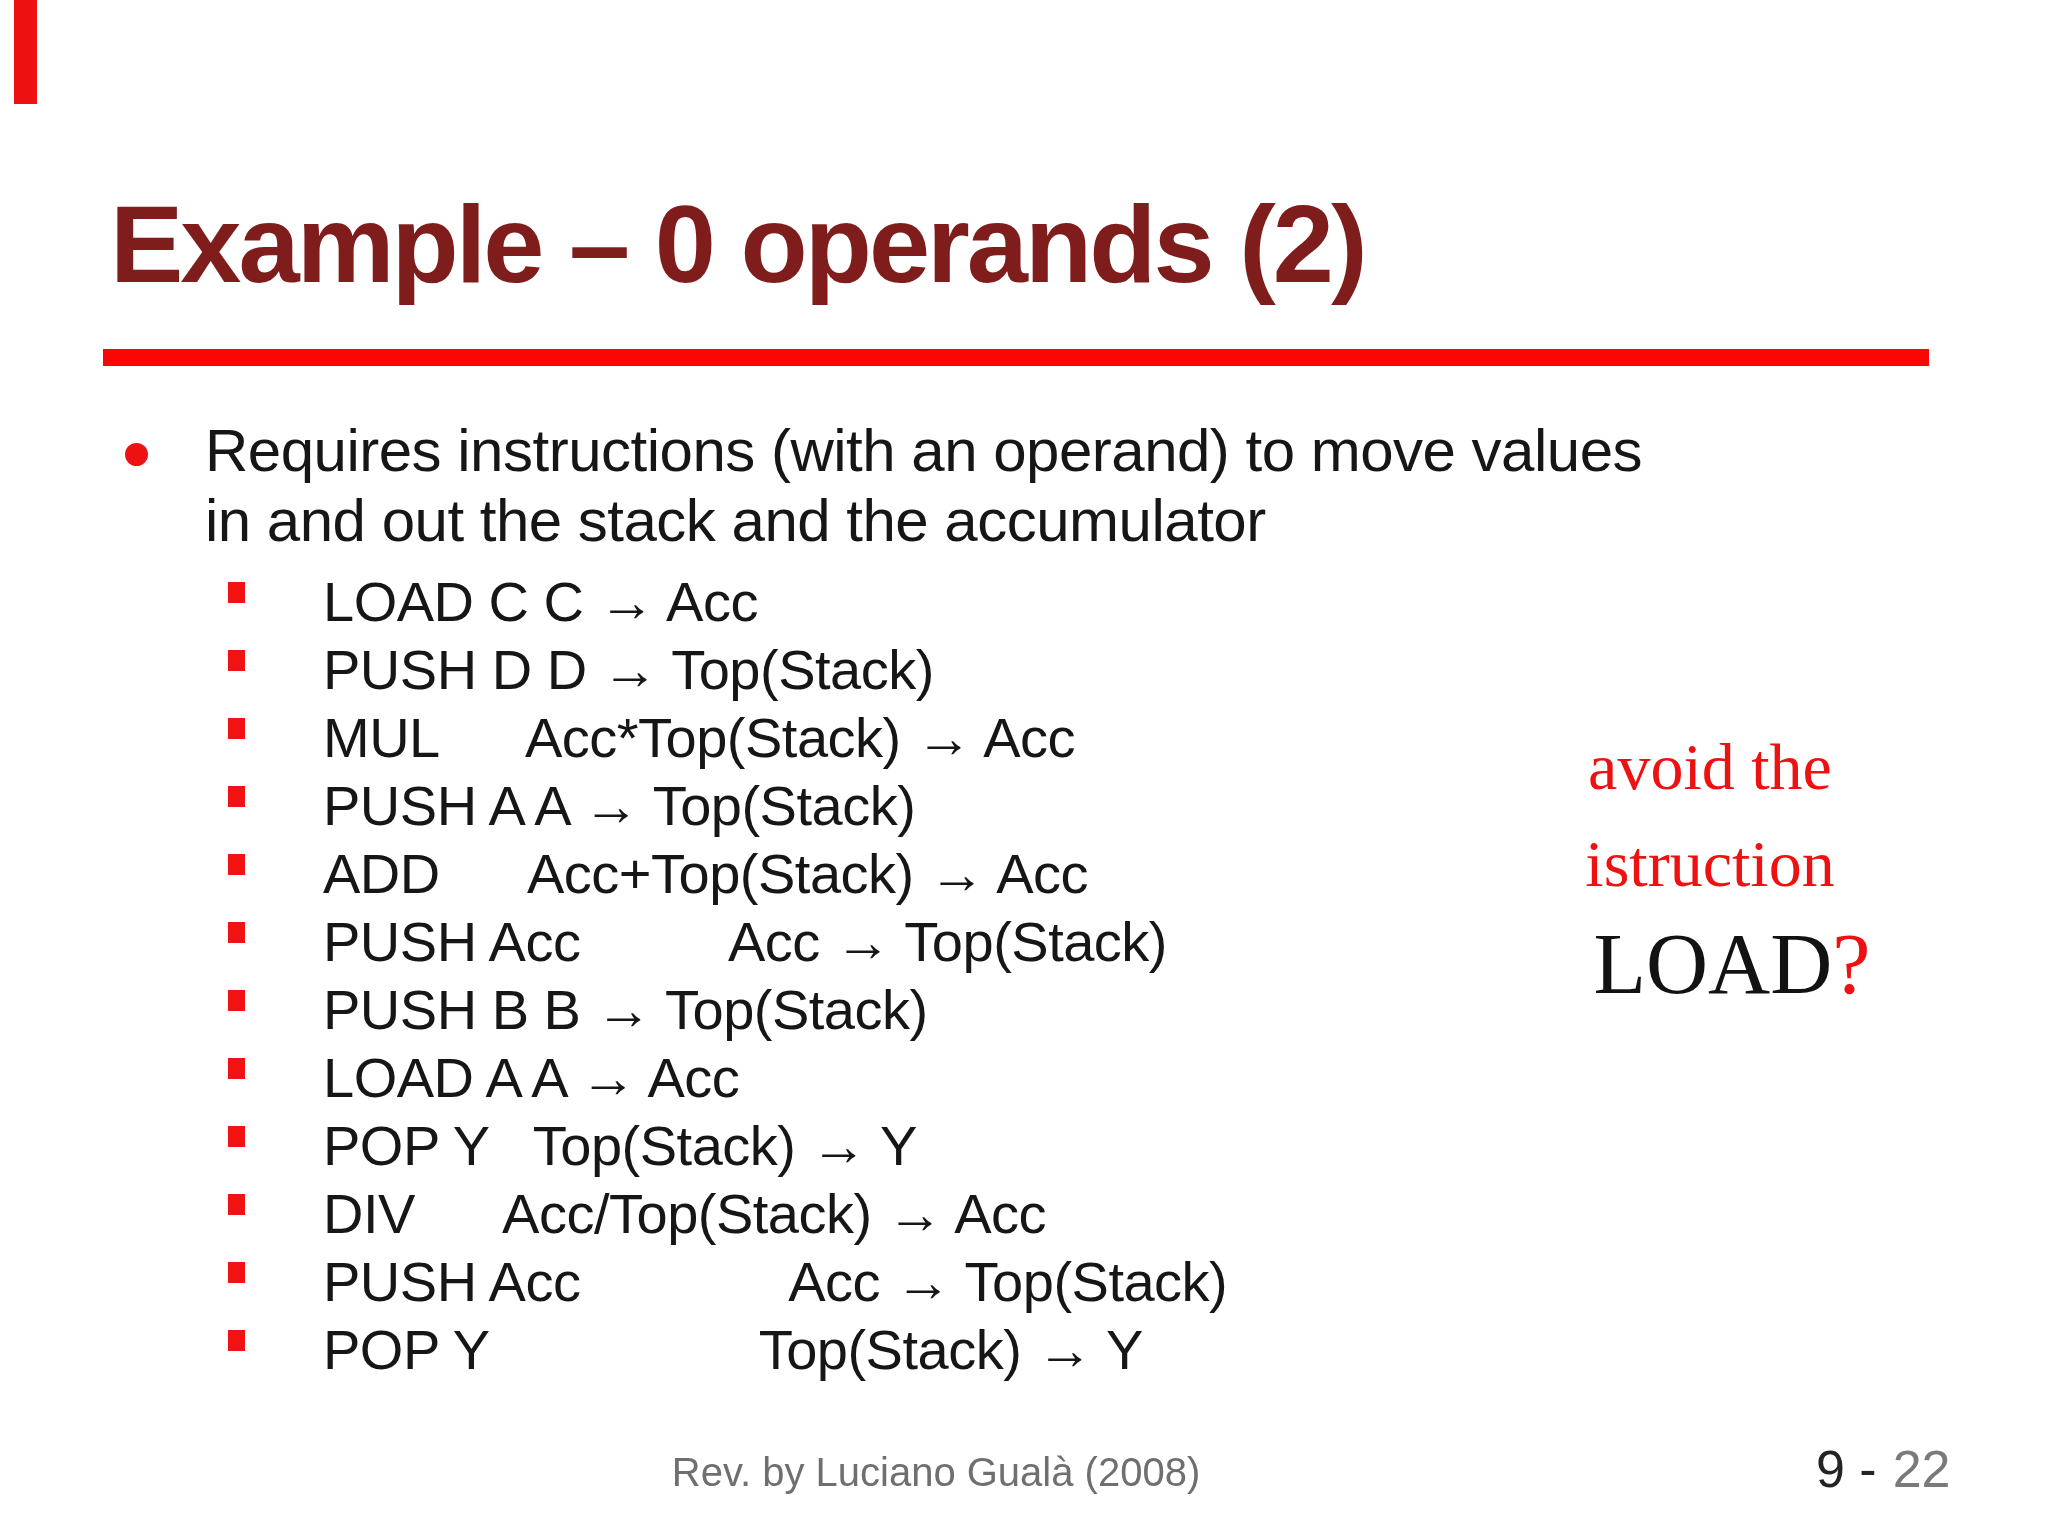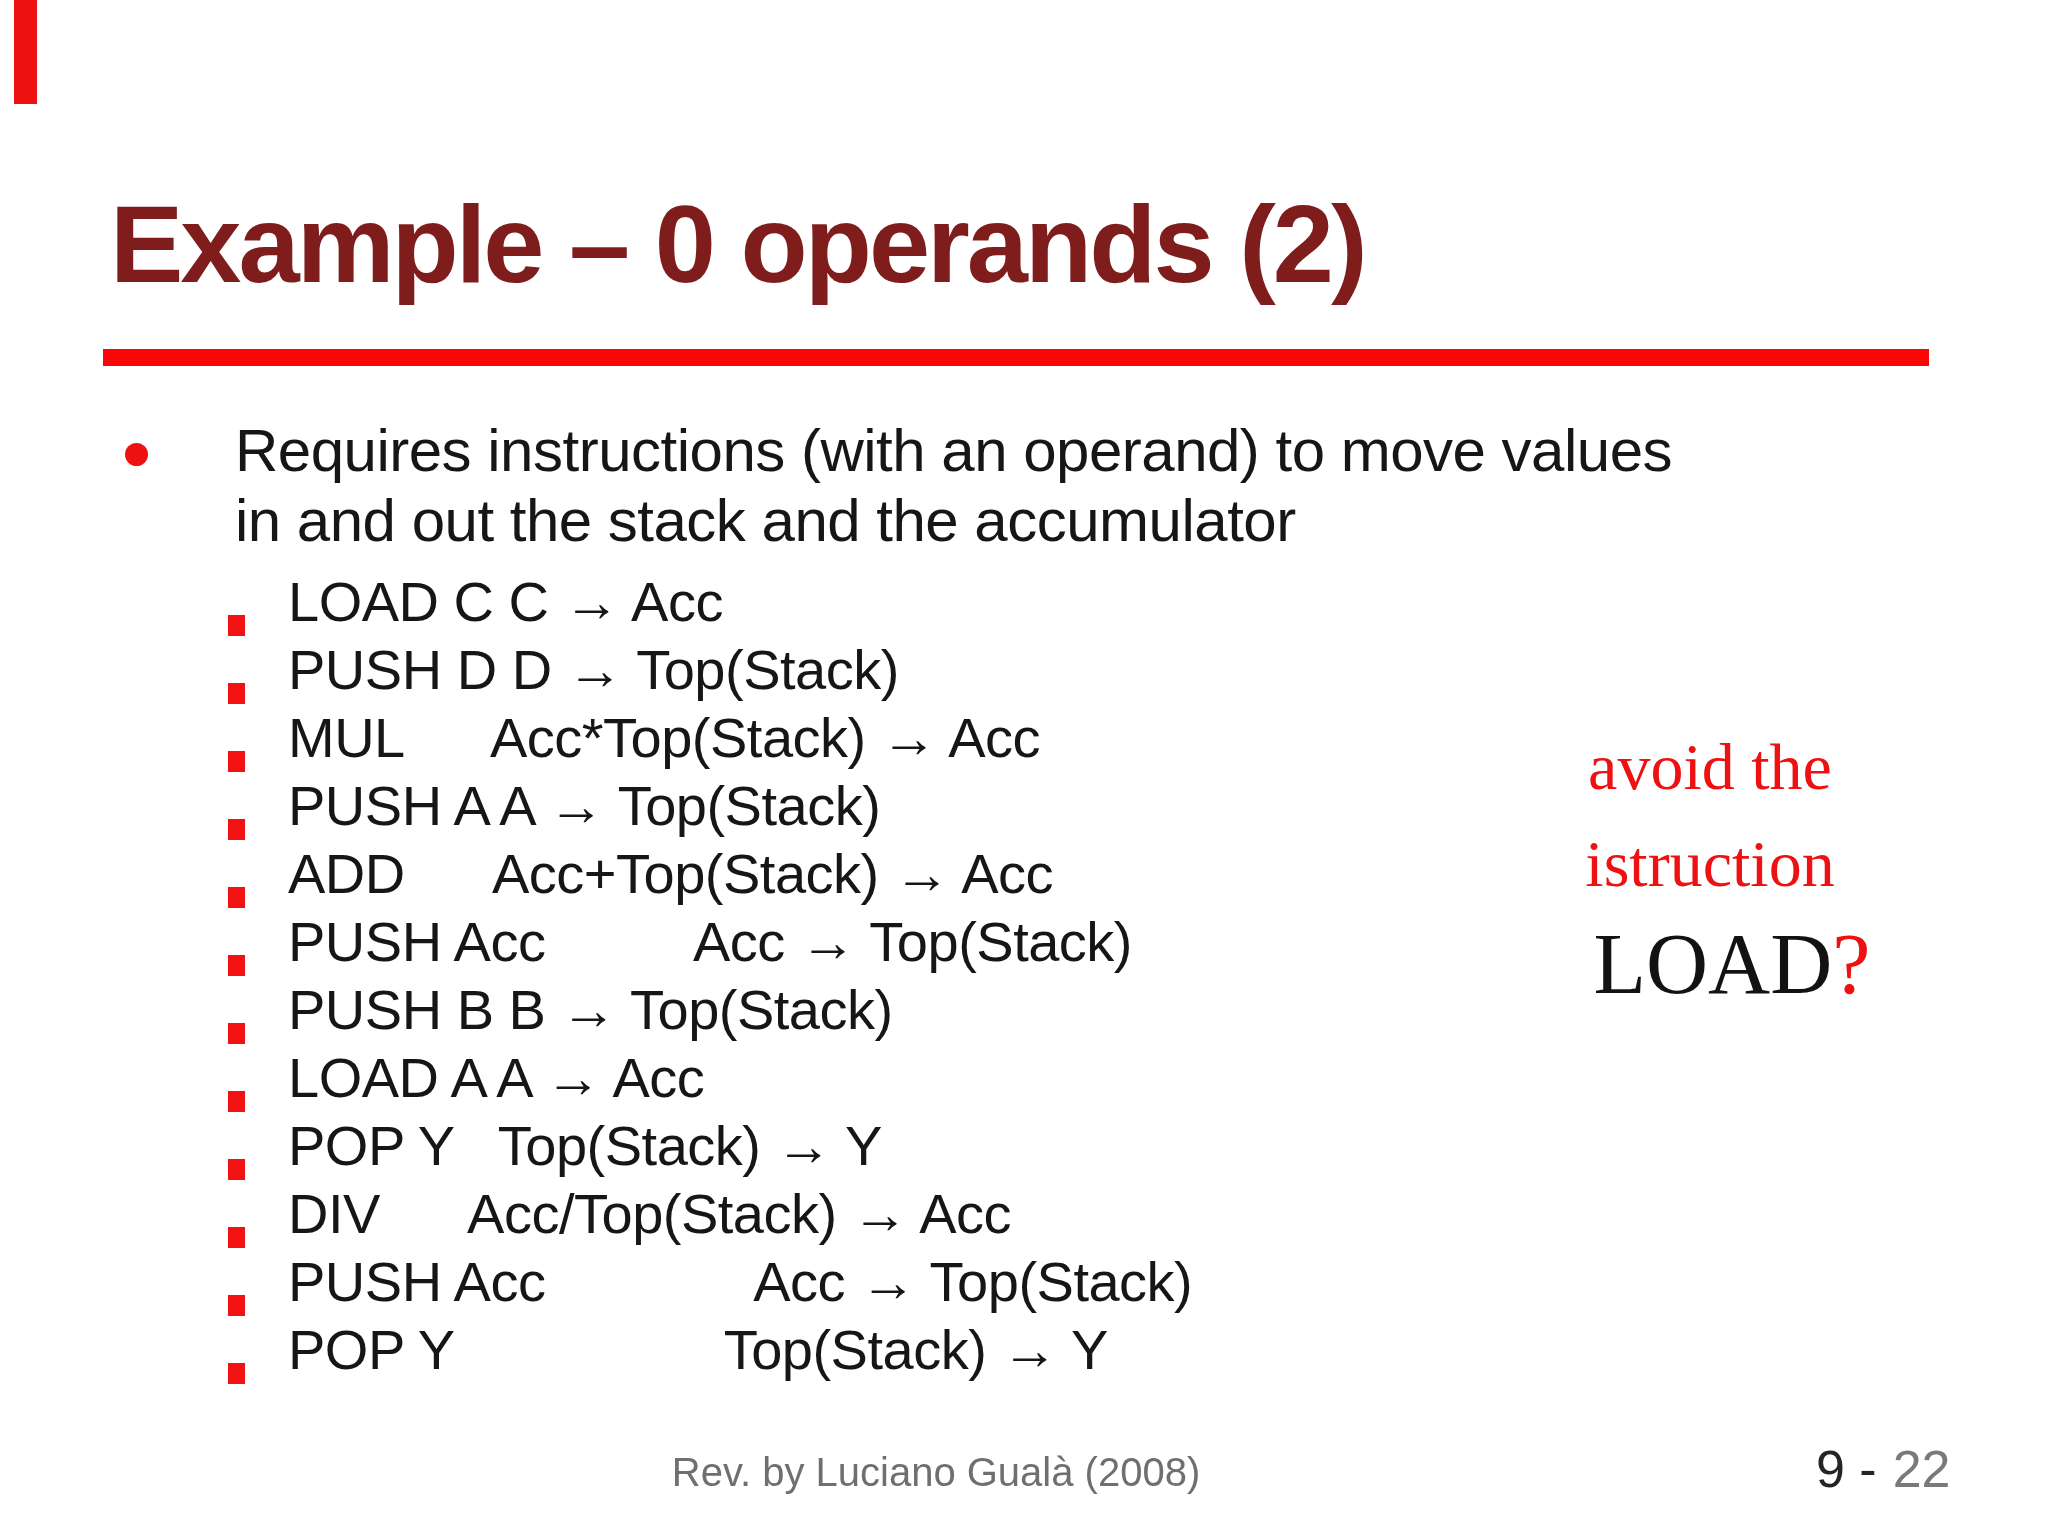--- a/index.html
+++ b/index.html
@@ -22,28 +22,28 @@
   .title-rule{
     position:absolute;left:103px;top:349px;width:1826px;height:17px;
     background:#fb0606;
   }
   .bullet-dot{
     position:absolute;left:125px;top:443px;width:23px;height:23px;
     border-radius:50%;background:#ee1111;
   }
   .bullet-para{
     position:absolute;left:205px;top:416px;width:1760px;
-    font-size:60px;line-height:70px;letter-spacing:-0.5px;color:#161616;margin-left:30px;
+    font-size:60px;line-height:70px;letter-spacing:-0.5px;color:#161616;
   }
   .instr-list{
     position:absolute;left:228px;top:568px;width:1260px;
   }
   .instr-row{
-    display:flex;align-items:flex-end;
-    height:68px;line-height:68px;
+    display:flex;align-items:flex-start;
+    height:68px;line-height:68px;gap:35px;
   }
   .sq{
     flex:0 0 auto;width:17px;height:21px;margin:14px 43px 0 0;
     background:#f31212;
   }
   .instr-text{
     white-space:pre;
     font-size:56px;letter-spacing:-0.5px;color:#161616;
   }
   .side-note{

